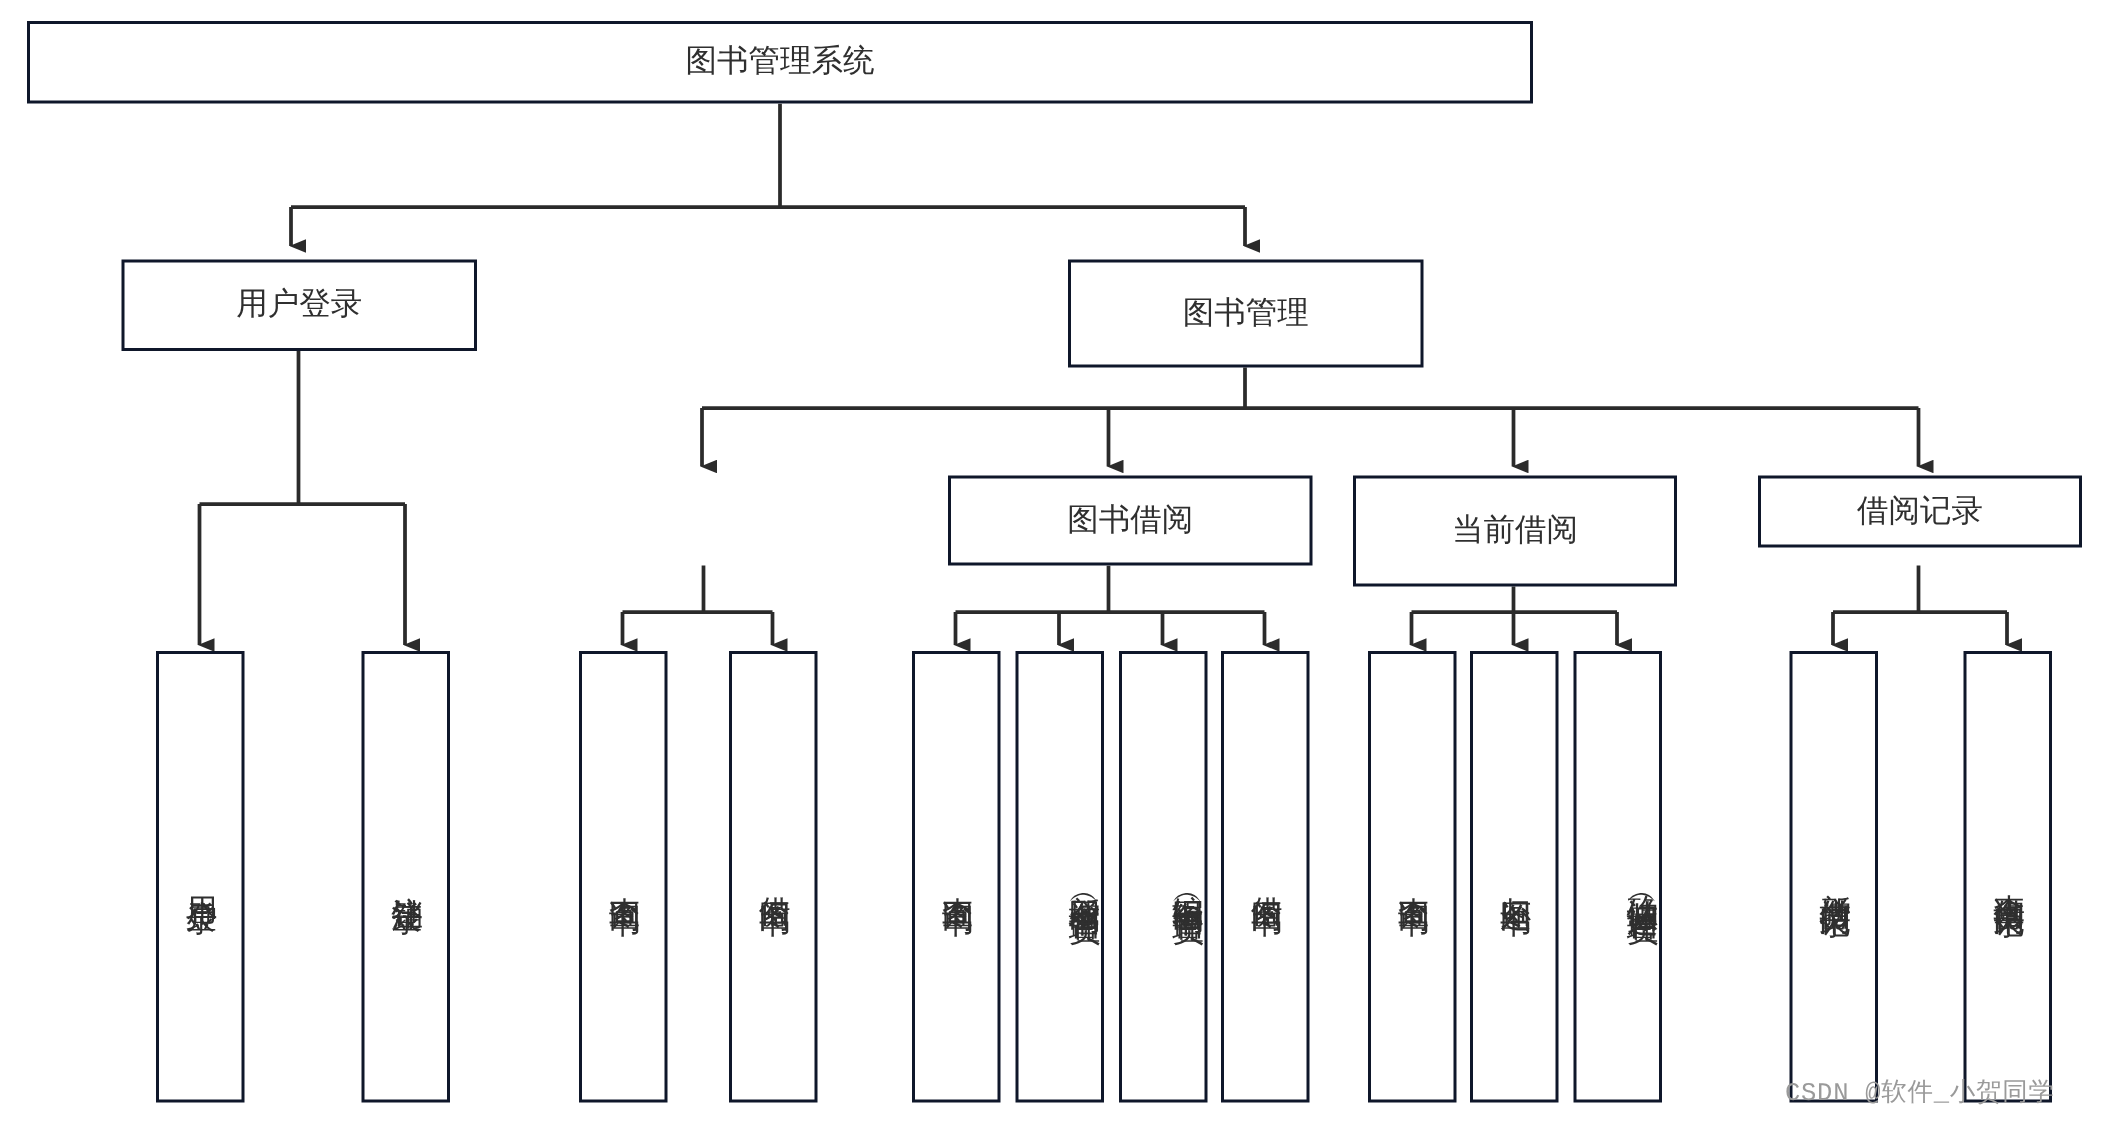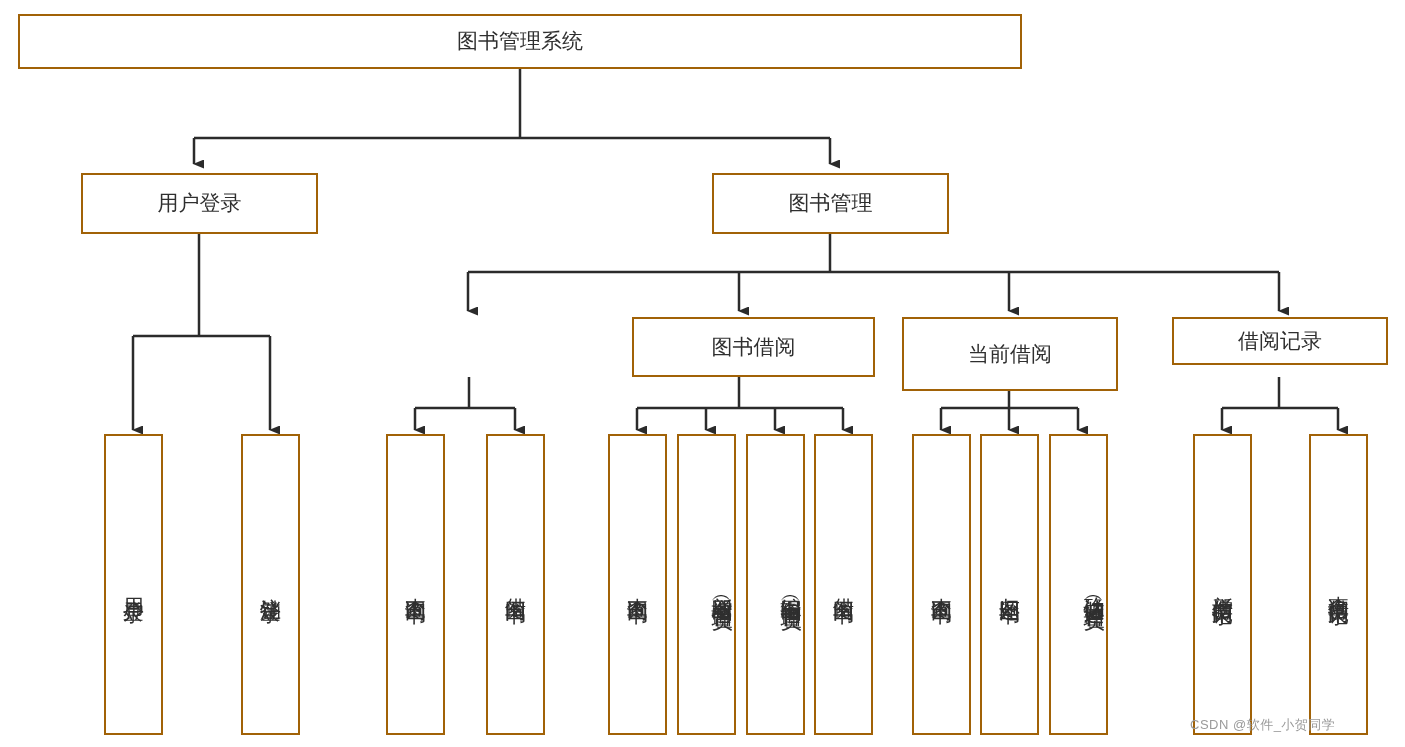--- a/index.html
+++ b/index.html
@@ -20,21 +20,21 @@
   #edges {
     position: absolute;
     left: 0;
     top: 0;
     width: 1405px;
     height: 747px;
   }
   .node {
     position: absolute;
     box-sizing: border-box;
-    border: 2px solid #a16207;
+    border: 2px solid #0f172a;
     background: #ffffff;
     color: #2f2f2f;
     display: flex;
     align-items: center;
     justify-content: center;
     text-align: center;
     line-height: 1.15;
   }
   .node.horiz {
     font-size: 21px;
@@ -47,24 +47,25 @@
     align-items: flex-start;
     justify-content: center;
     padding-top: 8px;
   }
   .node.vert.centered {
     align-items: center;
     padding-top: 0;
   }
   .watermark {
     position: absolute;
-    font-size: 13px;
+    font-size: 17px;
     color: #9a9a9a;
     white-space: nowrap;
     letter-spacing: 0.5px;
+    font-family: Liberation Mono, monospace;
   }
 </style>
 </head>
 <body>
 
 <div id="canvas">
 
   <svg id="edges" viewBox="0 0 1405 747" xmlns="http://www.w3.org/2000/svg">
     <defs>
       <marker id="arrow" markerWidth="9" markerHeight="11" refX="4.5" refY="10" orient="auto" markerUnits="userSpaceOnUse">
@@ -111,21 +112,21 @@
       <path d="M1279,377 L1279,408"></path>
       <path d="M1222,408 L1338,408"></path>
       <path d="M1222,408 L1222,430" marker-end="url(#arrow)"></path>
       <path d="M1338,408 L1338,430" marker-end="url(#arrow)"></path>
     </g>
   </svg>
 
   <div class="node horiz" style="left:18px; top:14px; width:1004px; height:55px;">图书管理系统</div>
 
   <div class="node horiz" style="left:81px; top:173px; width:237px; height:61px;">用户登录</div>
-  <div class="node horiz" style="left:712px; top:173px; width:237px; height:61px;">图书管理</div>
+  <div class="node horiz" style="left:712px; top:173px; width:237px; height:72px;">图书管理</div>
 
   <div class="node horiz" style="left:632px; top:317px; width:243px; height:60px;">图书借阅</div>
   <div class="node horiz" style="left:902px; top:317px; width:216px; height:74px;">当前借阅</div>
   <div class="node horiz" style="left:1172px; top:317px; width:216px; height:48px;">借阅记录</div>
 
   <div class="node vert centered" style="left:104px; top:434px; width:59px; height:301px;">用户登录</div>
   <div class="node vert centered" style="left:241px; top:434px; width:59px; height:301px;">注销登录</div>
 
   <div class="node vert centered" style="left:386px; top:434px; width:59px; height:301px;">查询图书</div>
   <div class="node vert centered" style="left:486px; top:434px; width:59px; height:301px;">借阅图书</div>

